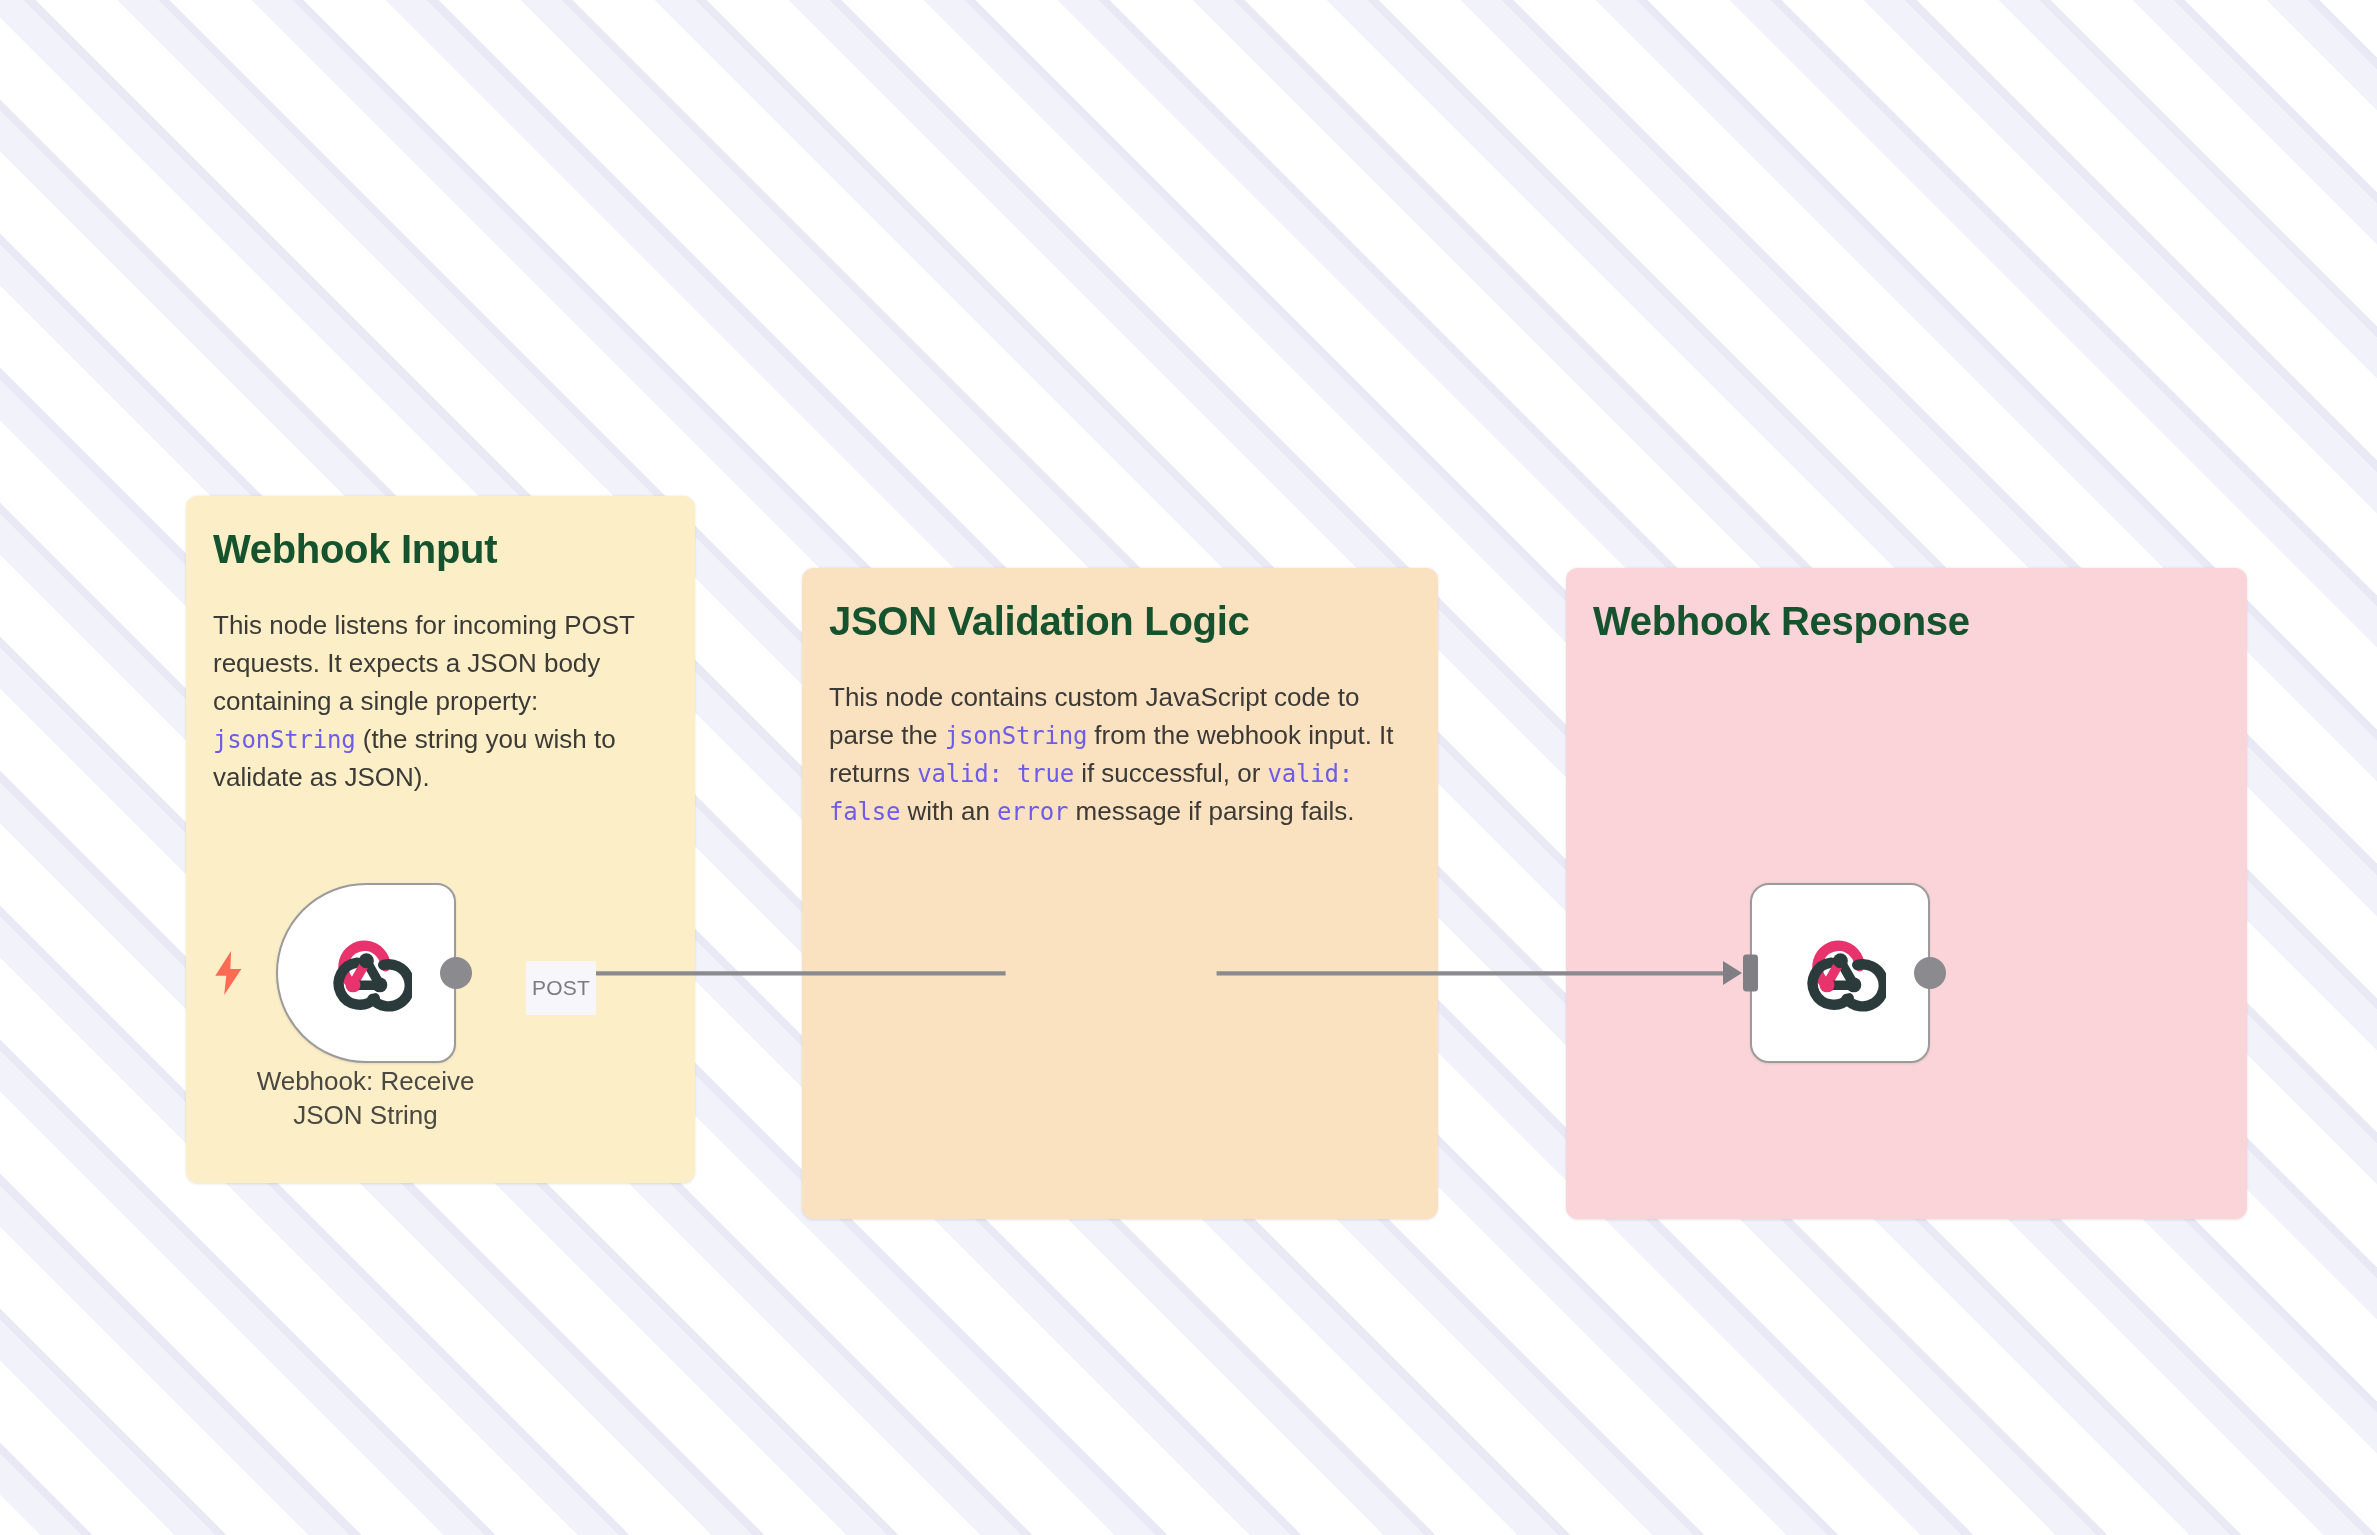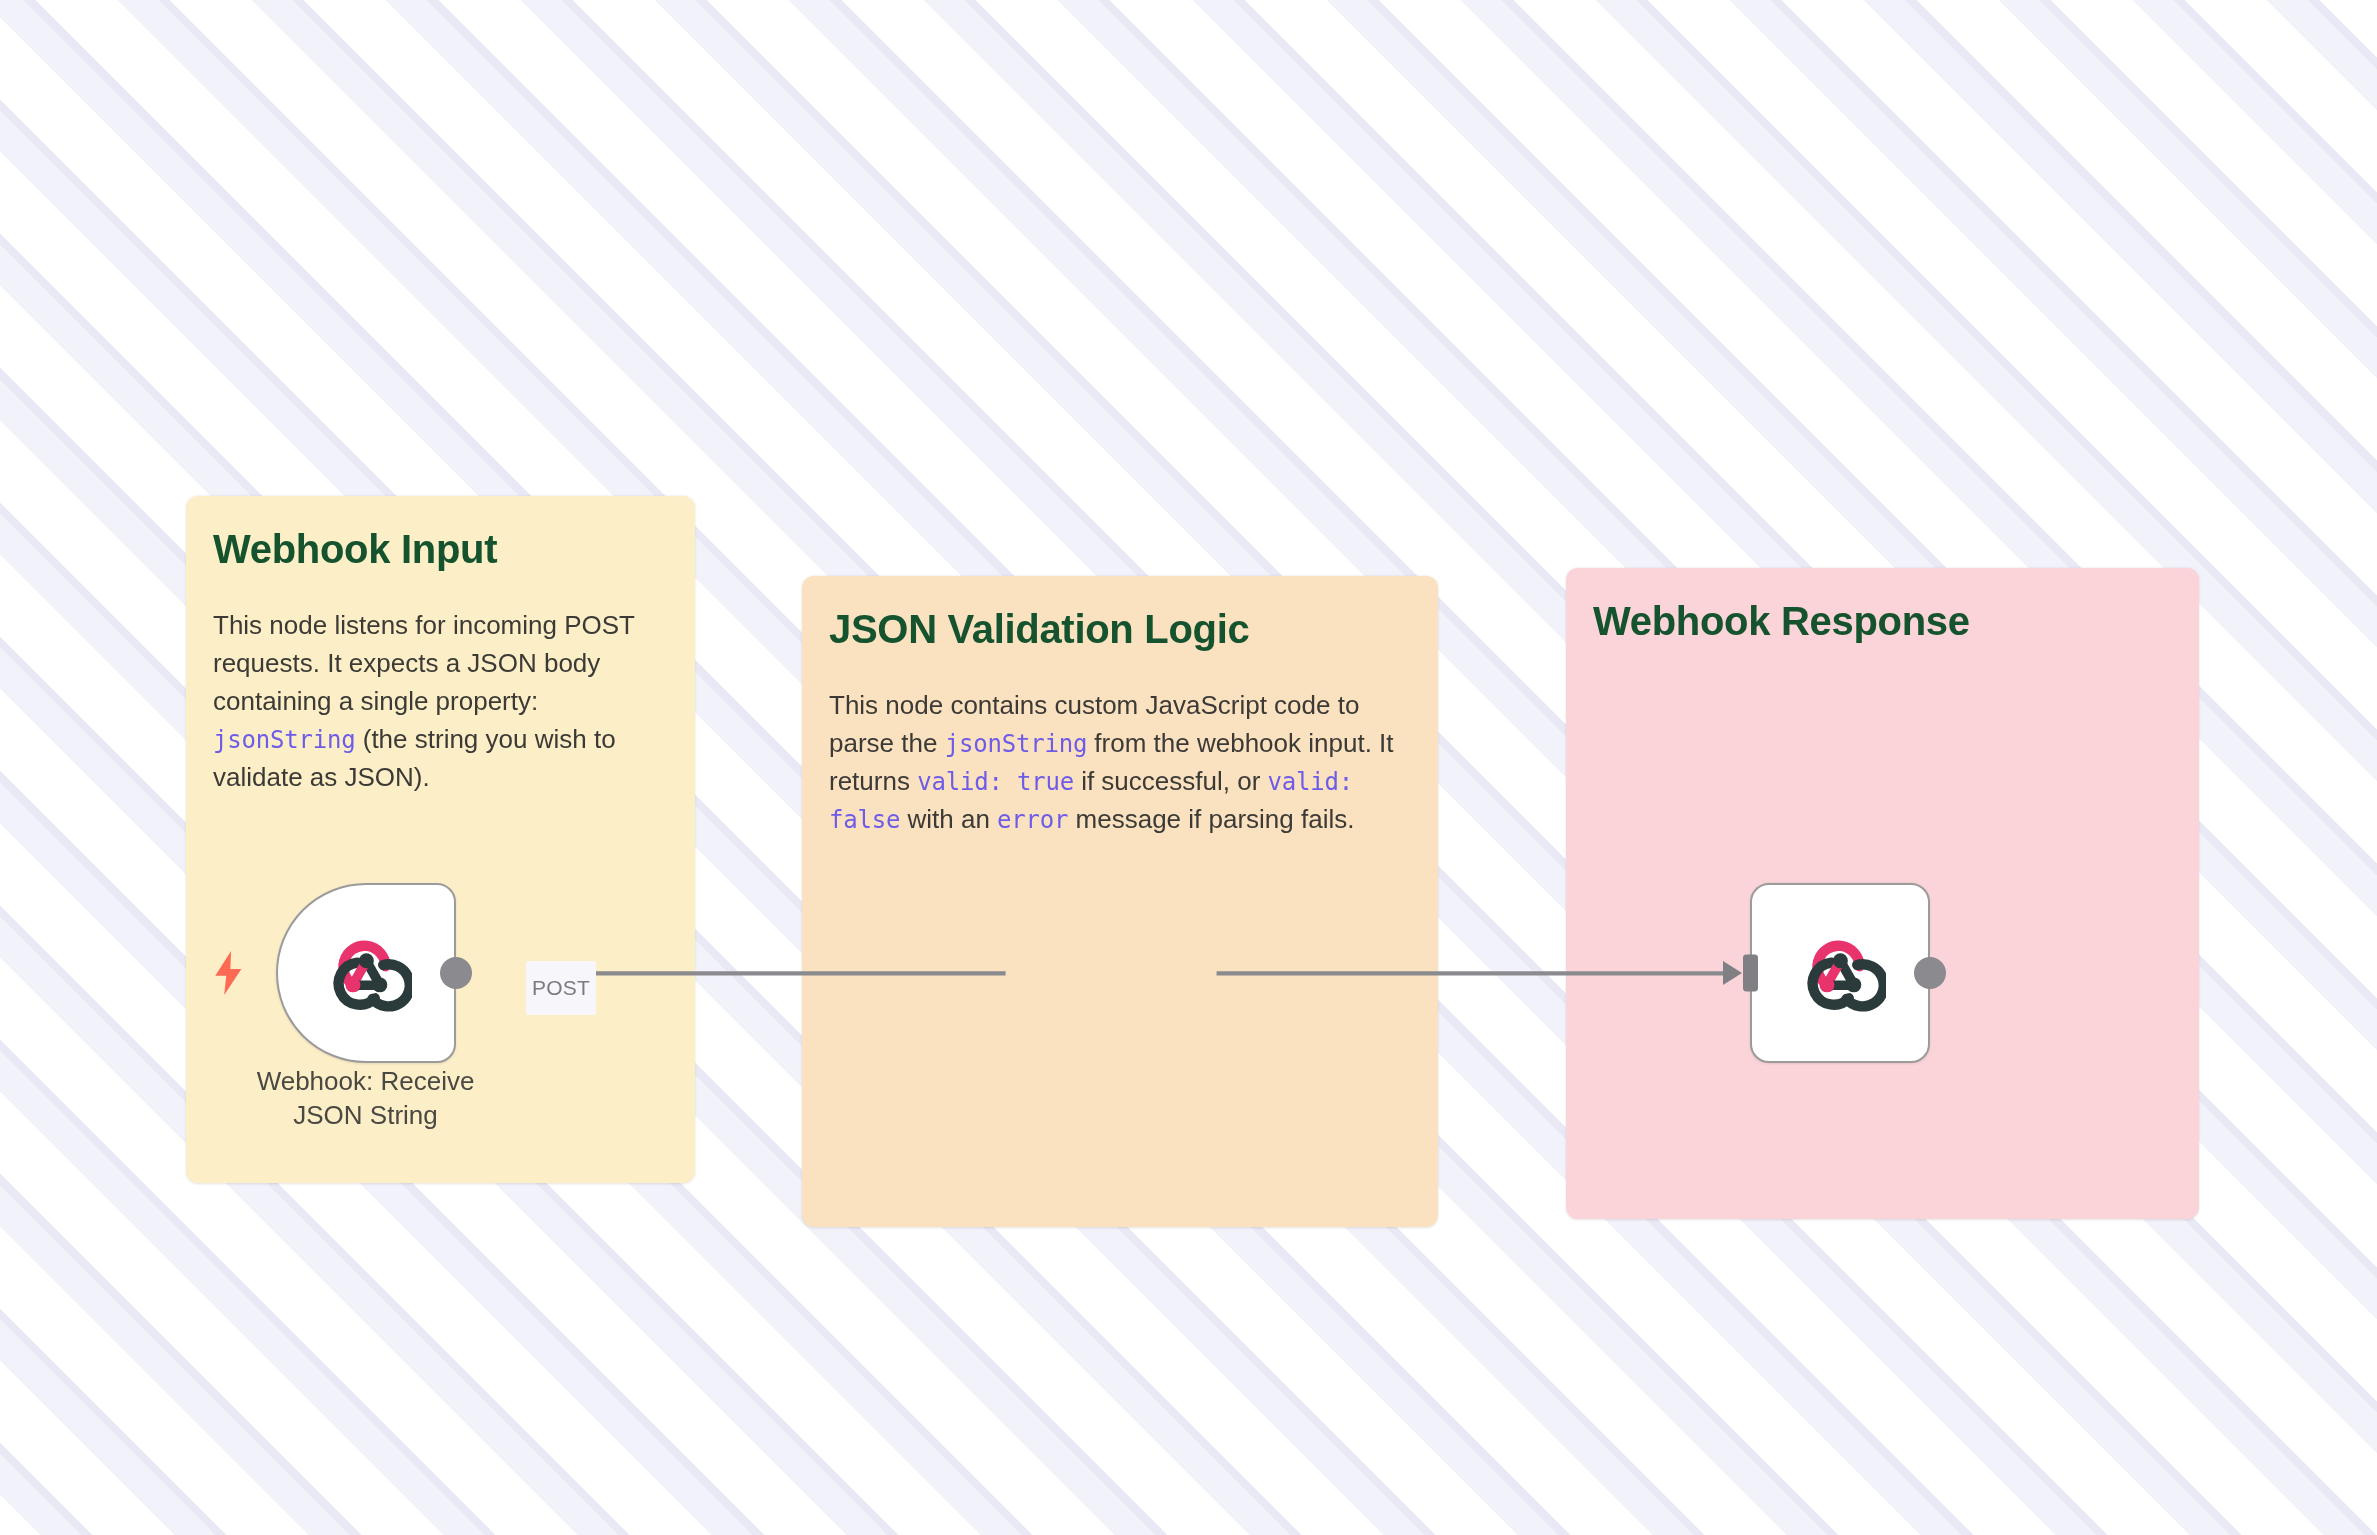--- a/index.html
+++ b/index.html
@@ -64,25 +64,24 @@
 
   #note-webhook-input {
     left: 186px;  top: 496px;
     width: 509px; height: 687px;
     background: #fcefc7;
   }
   #note-validation-logic {
     left: 802px;  top: 568px;
     width: 636px; height: 651px;
     background: #fae1c0;
-    margin-top: 8px;
   }
   #note-webhook-response {
     left: 1566px; top: 568px;
-    width: 633px; height: 651px;
+    width: 681px; height: 651px;
     background: #fbd4d9;
   }
 
   
   #edges {
     position: absolute;
     left: 0; top: 0;
     width: 2377px; height: 1536px;
     pointer-events: none;
   }

